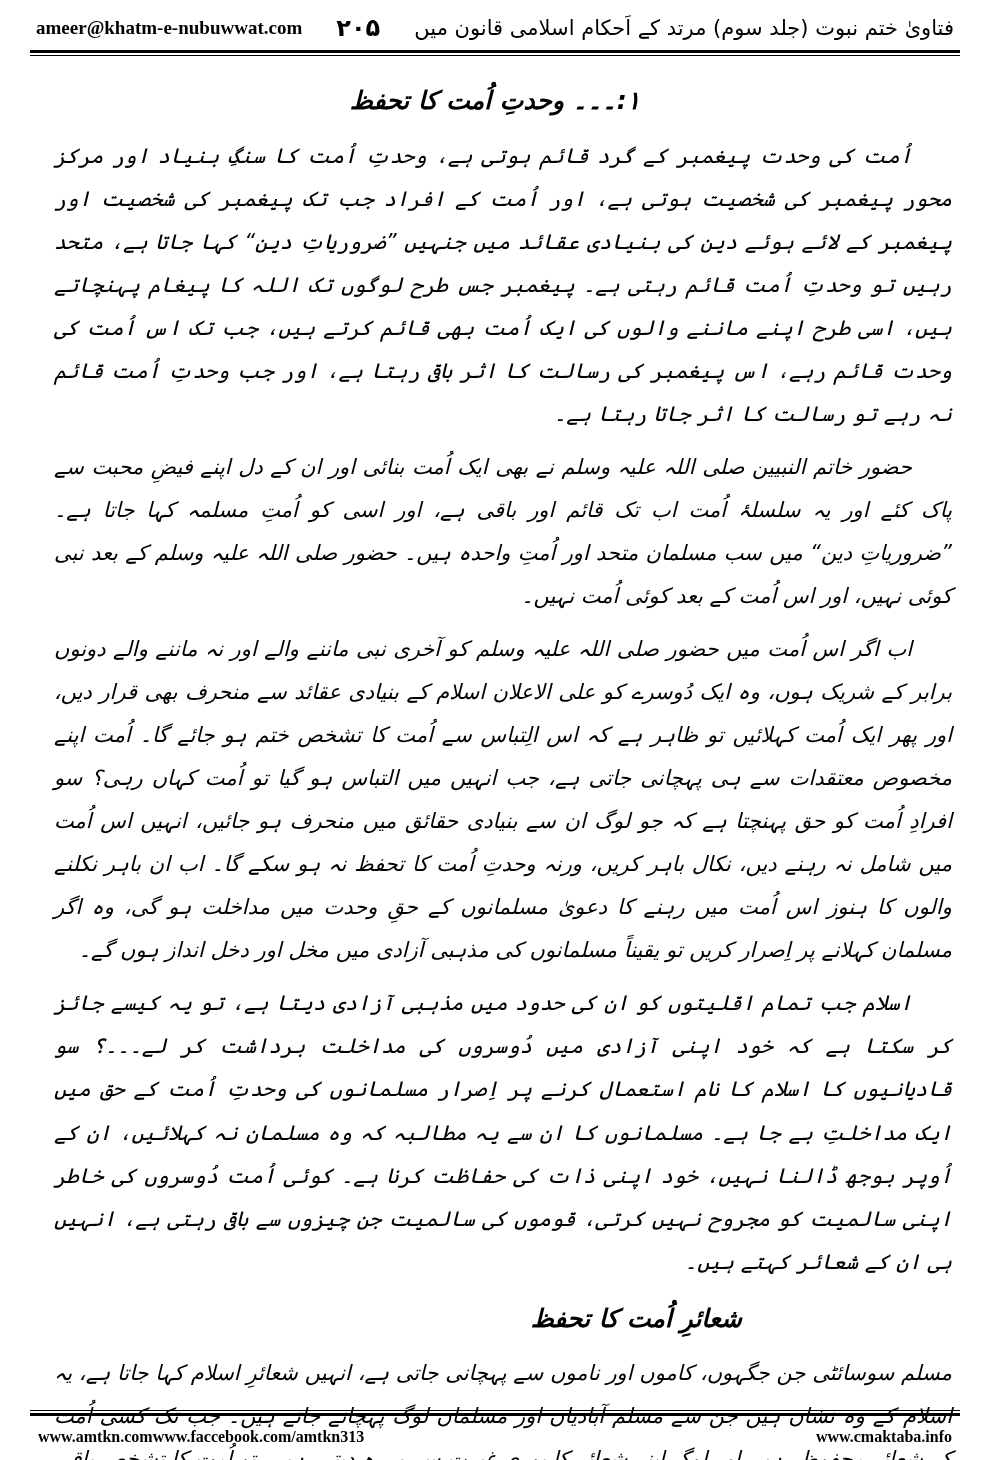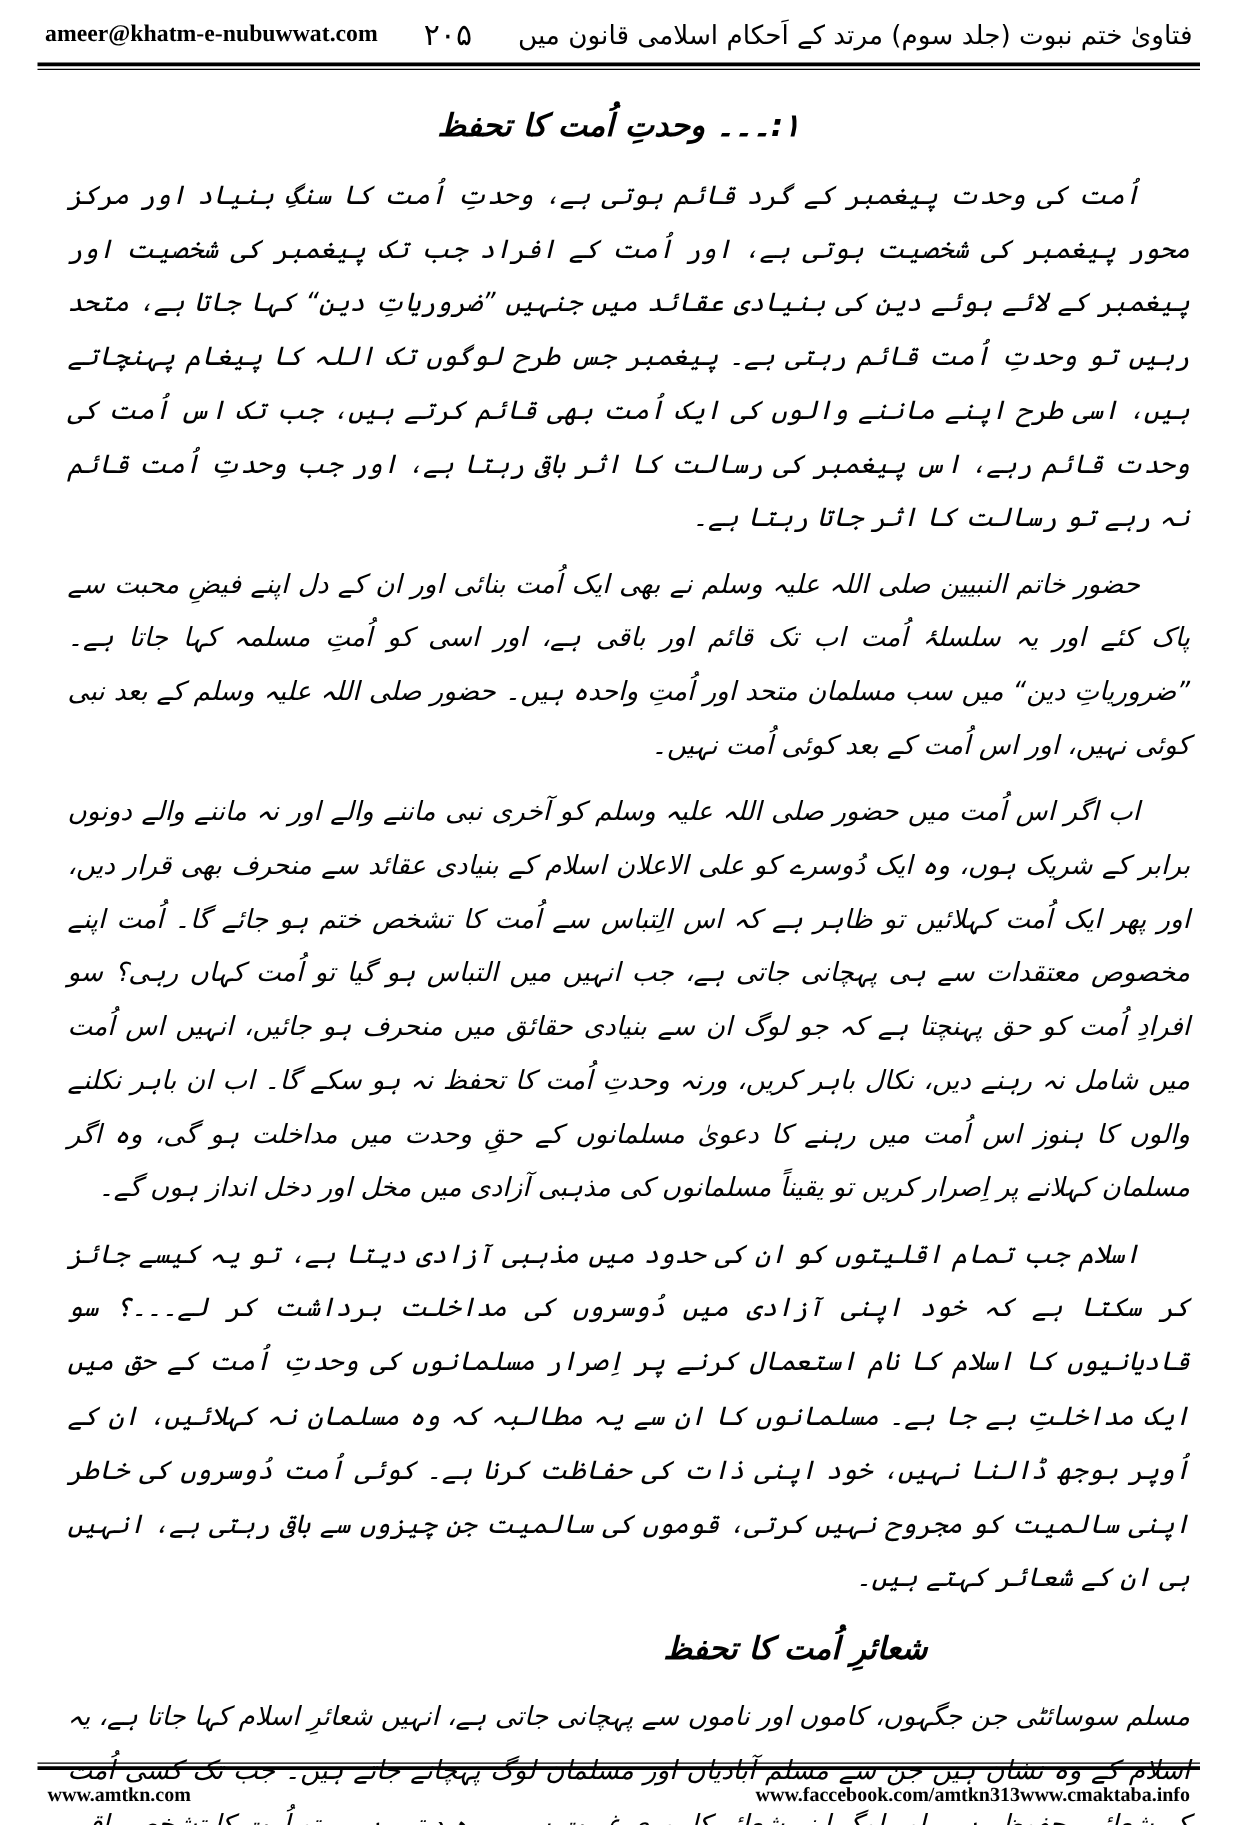--- a/index.html
+++ b/index.html
@@ -35,21 +35,21 @@
   .header-title {
     font-family: "DejaVu Sans", sans-serif;
     font-size: 21px;
     font-weight: normal;
     letter-spacing: 0px;
     white-space: nowrap;
   }
   .header-page-number {
     font-family: "DejaVu Sans", sans-serif;
     font-size: 24px;
-    font-weight: normal;
+    font-weight: bold;
     padding: 0 18px;
   }
   .header-email {
     font-family: "Liberation Serif", serif;
     font-size: 19px;
     font-weight: bold;
     direction: ltr;
     white-space: nowrap;
   }
 
@@ -114,21 +114,21 @@
     font-size: 16px;
     font-weight: bold;
     padding: 0 8px;
     margin-top: 12px;
   }
   .footer-item {
     white-space: nowrap;
   }
   .footer-center {
     flex: 1;
-    text-align: right;
+    text-align: left;
   }
   .footer-right {
     text-align: center;
   }
 </style>
 </head>
 <body>
 
 <div class="page">
 

